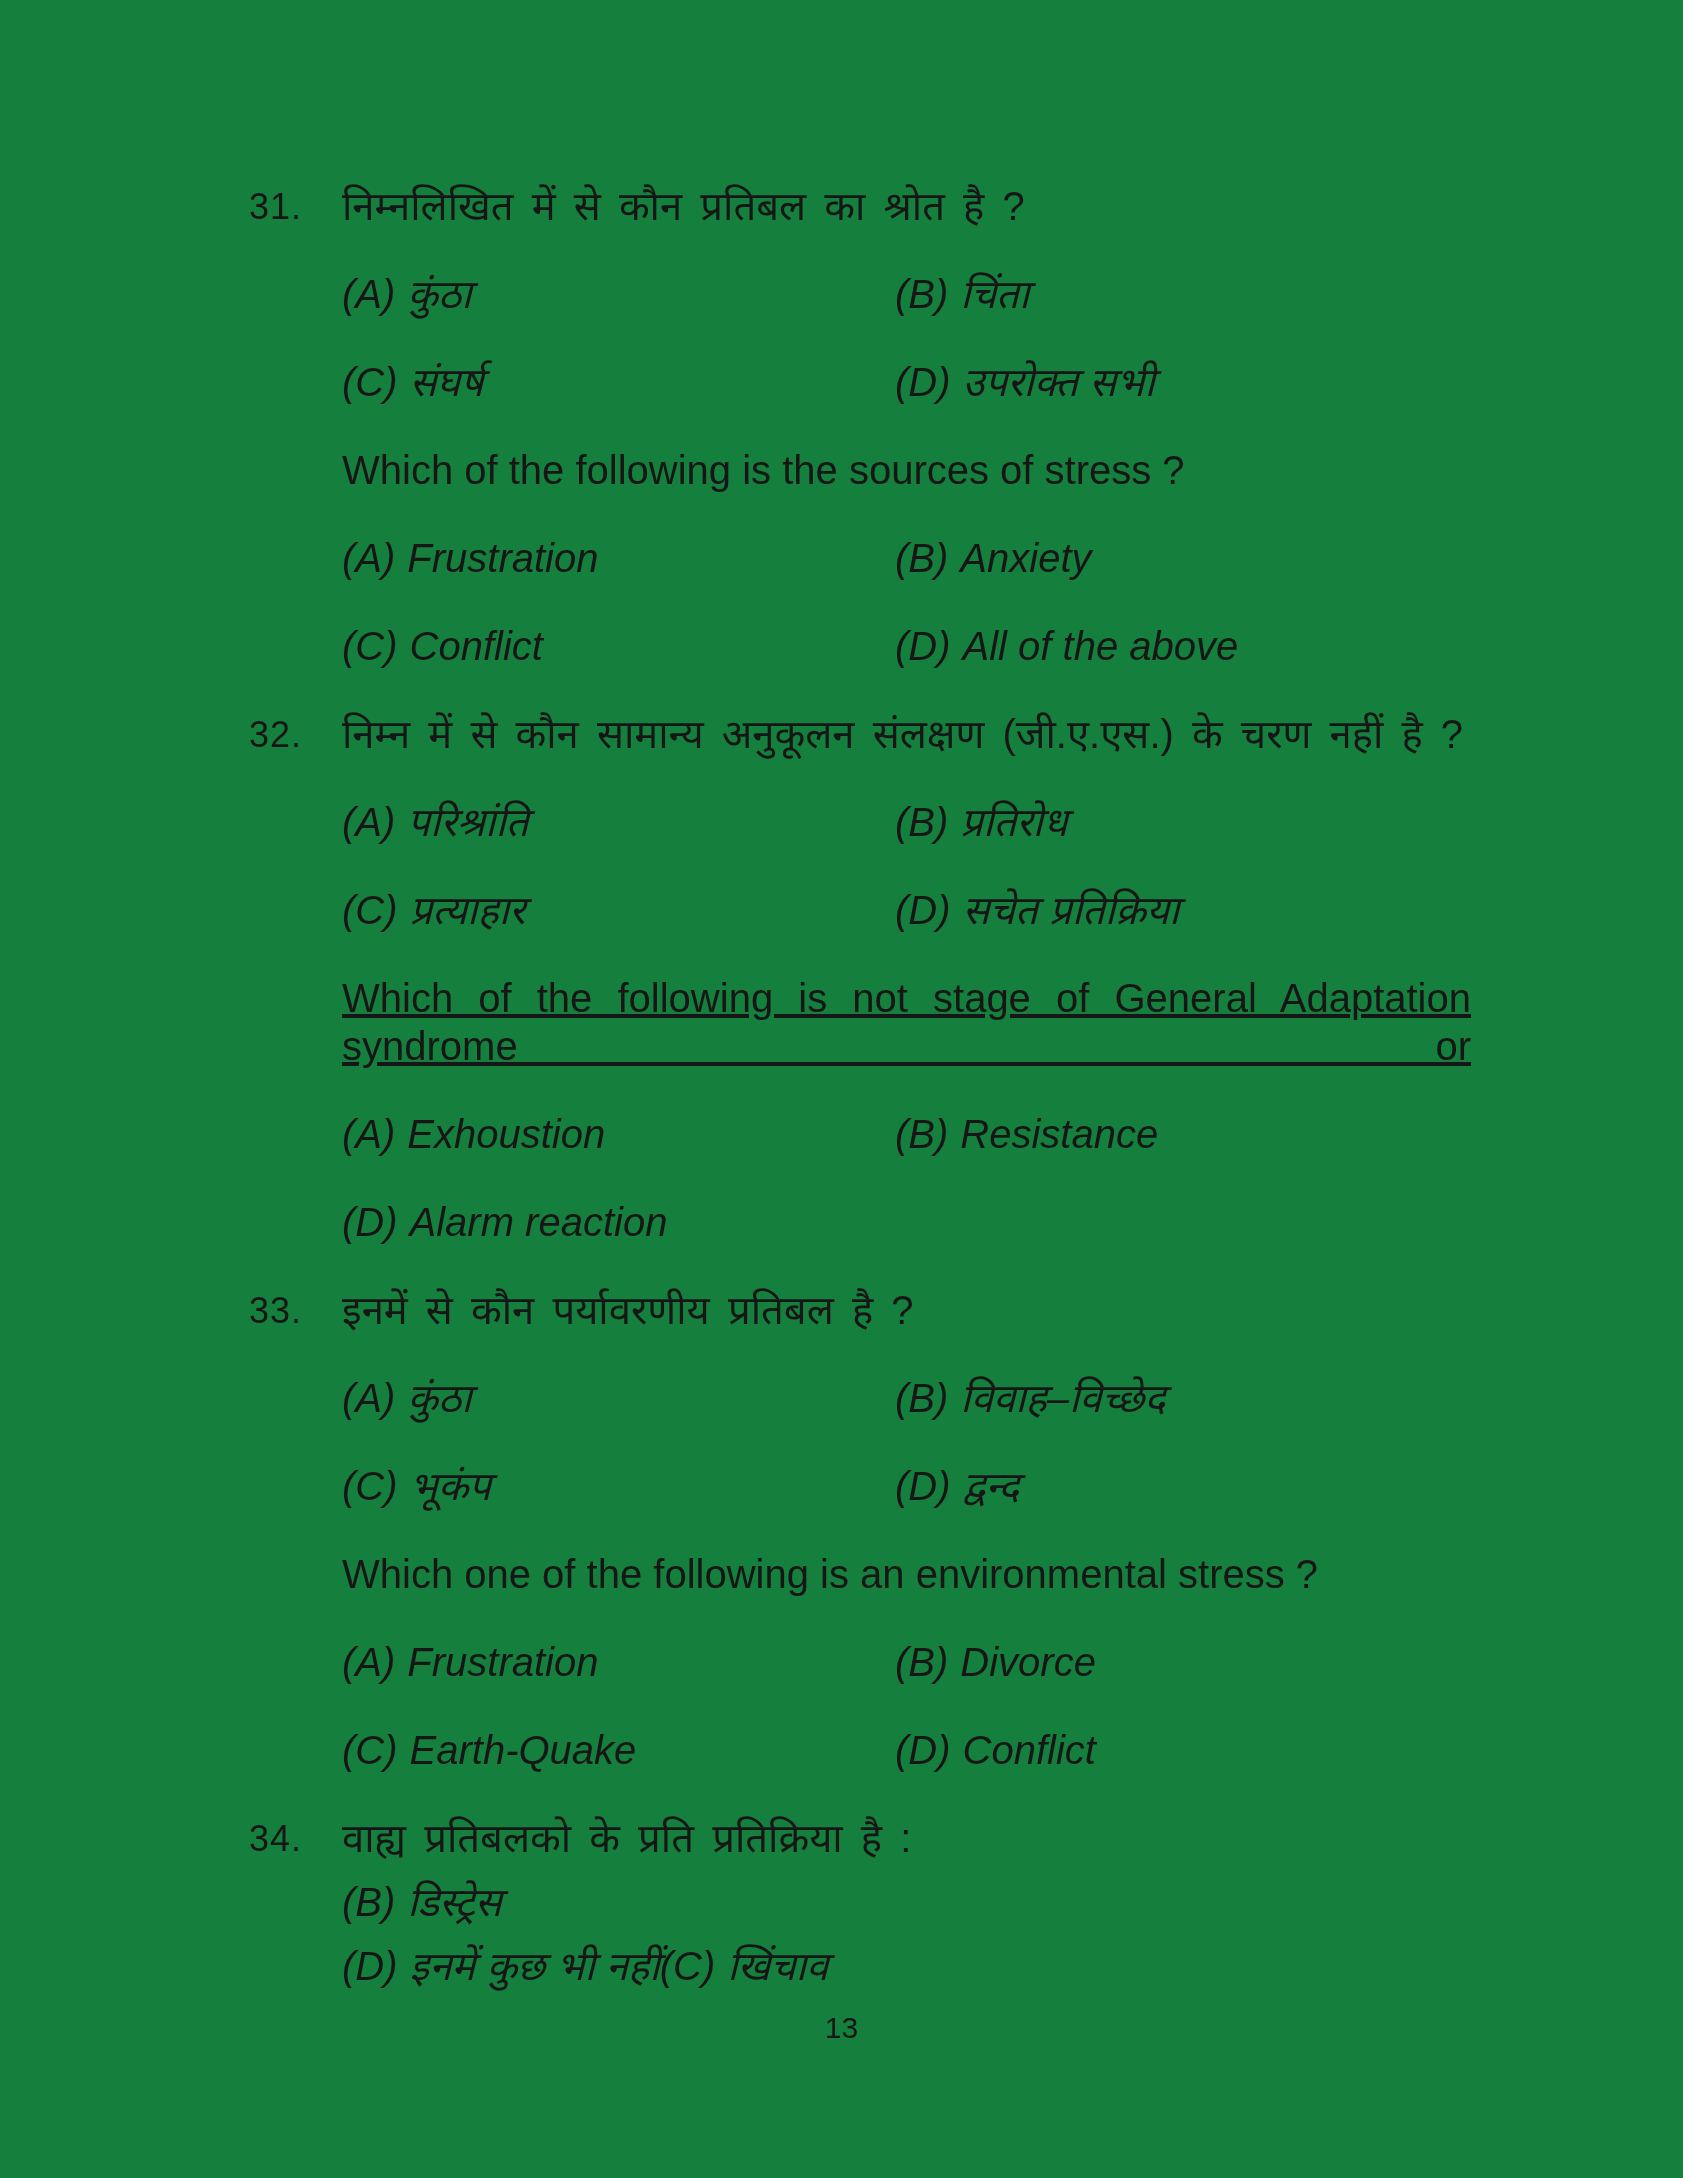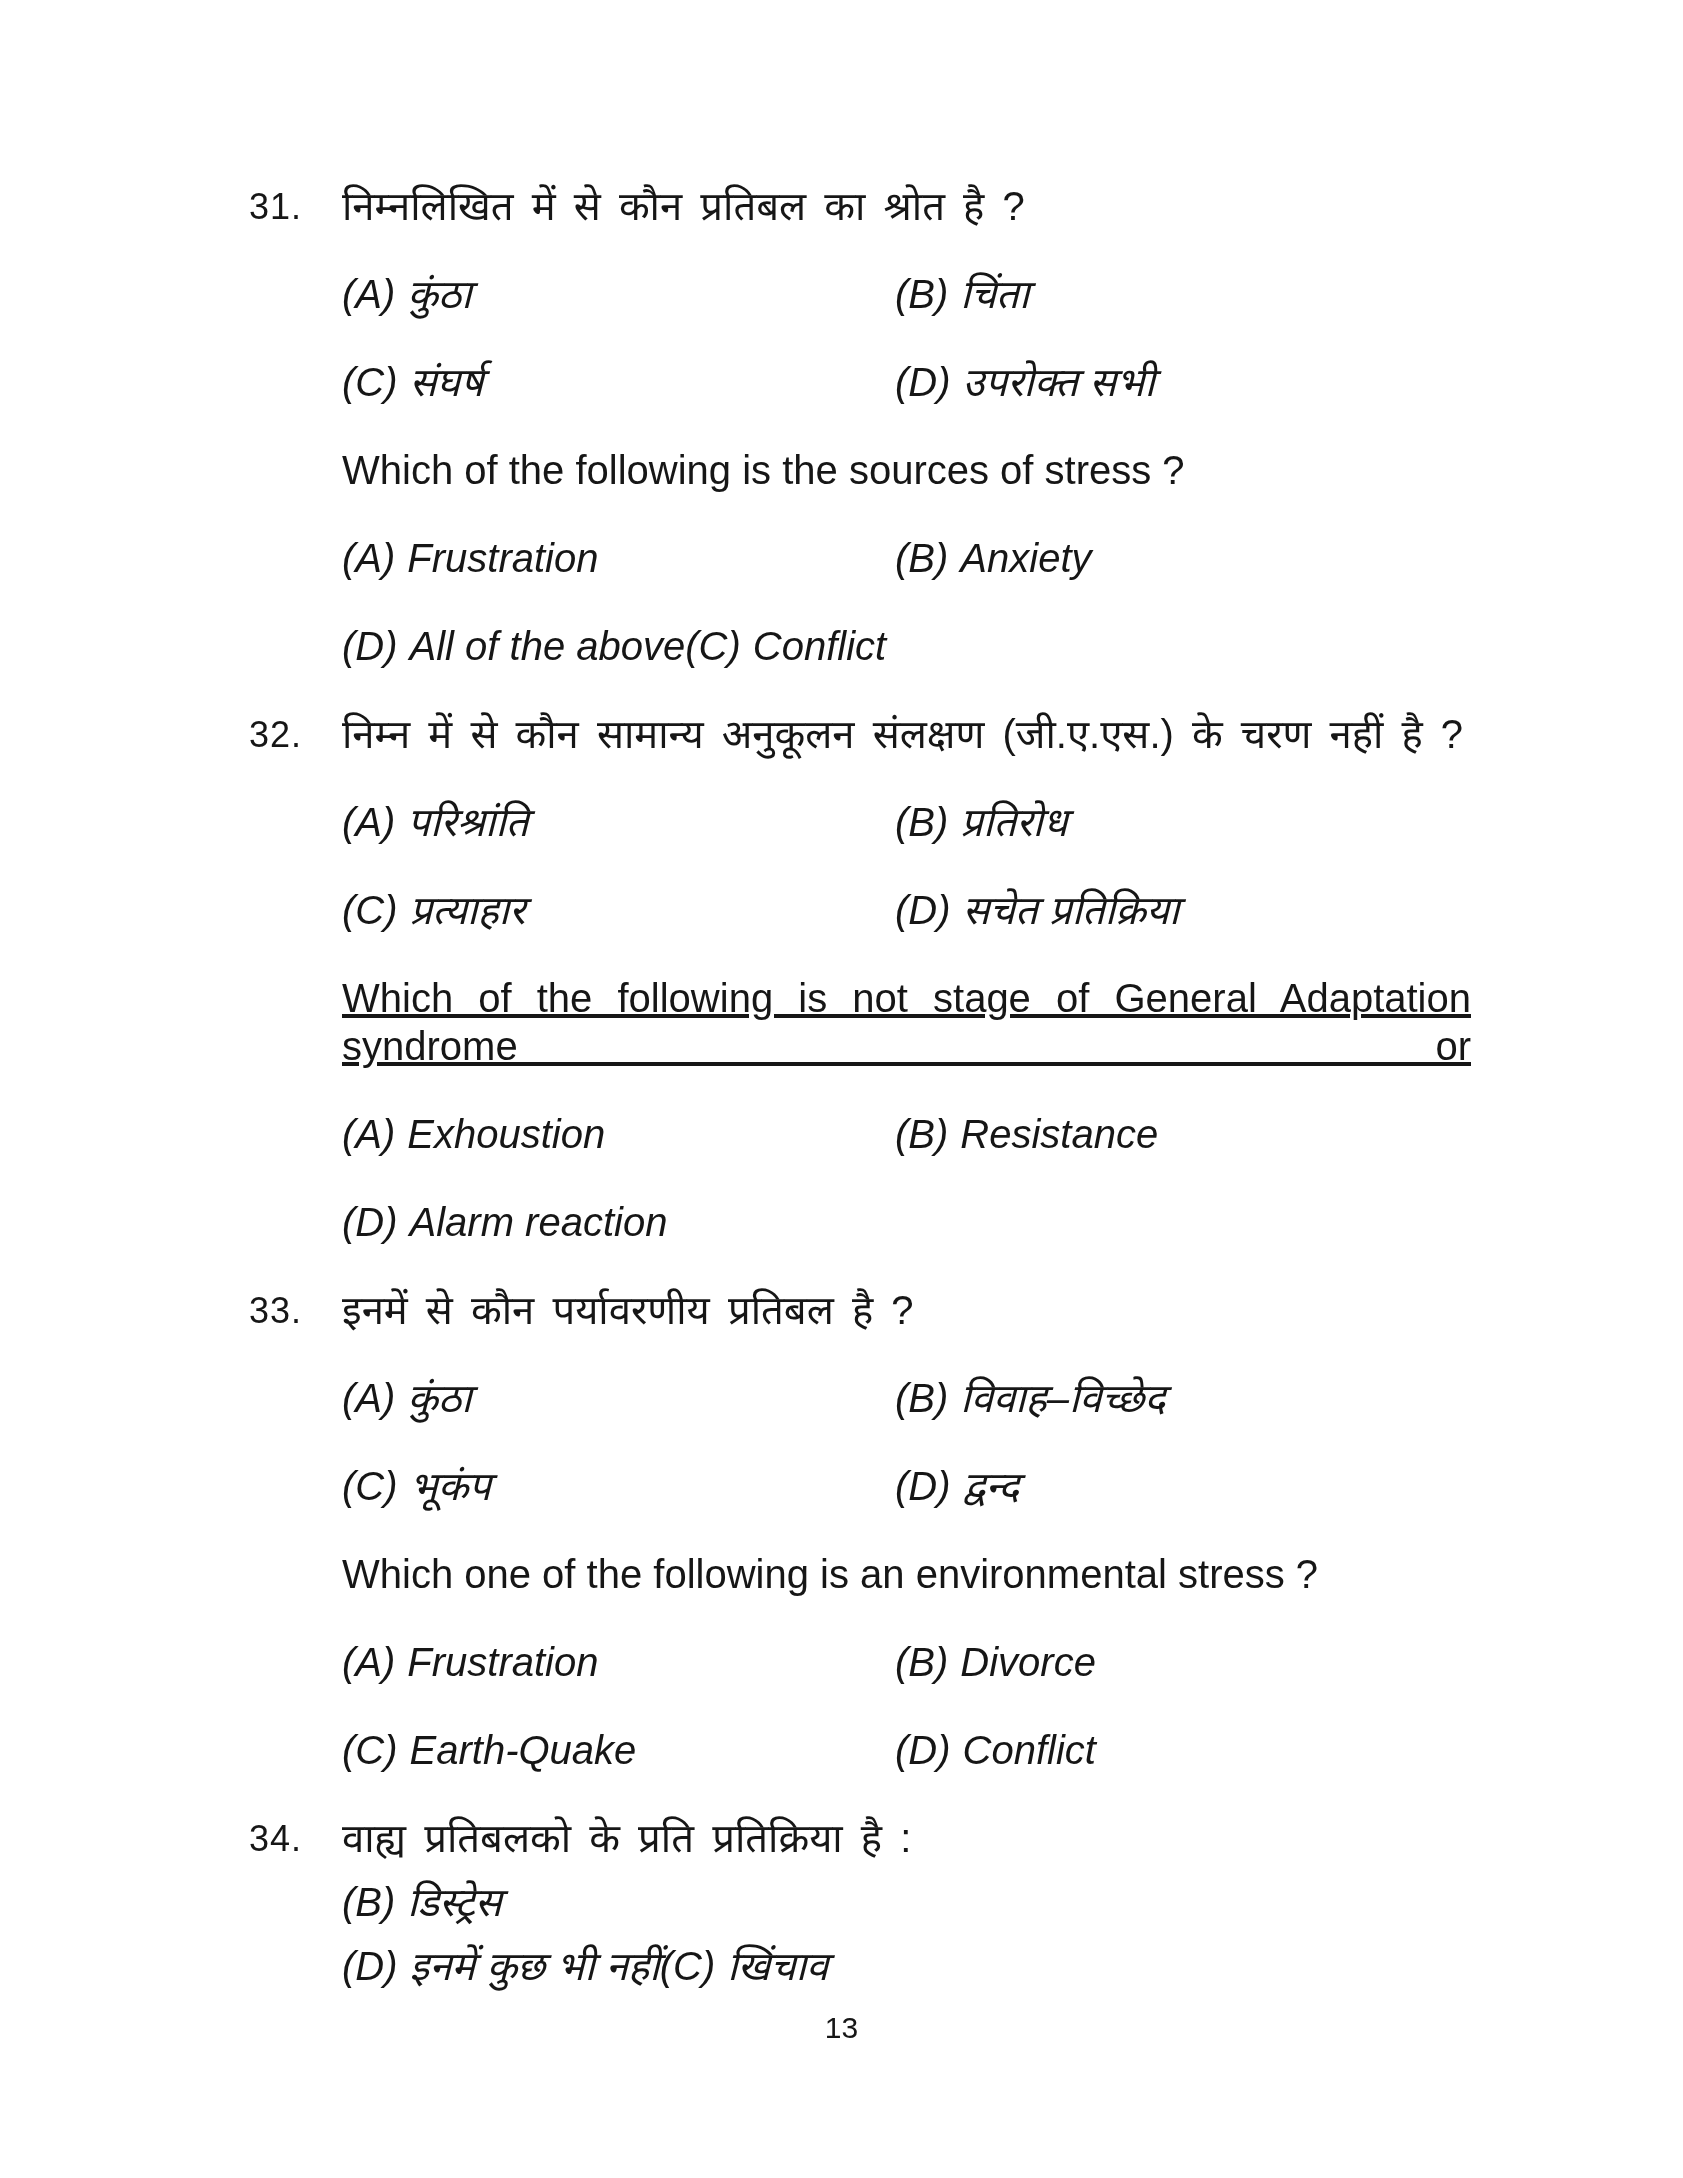--- a/index.html
+++ b/index.html
@@ -1,20 +1,20 @@
 <!DOCTYPE html>
 <html><head>
 <meta charset="utf-8">
 <style>
   html, body { margin: 0; padding: 0; background: #e8e8e8; }
   .page {
     position: relative;
     width: 1683px;
     height: 2178px;
-    background: #ffffff;
+    background: #15803d;
     font-family: "Liberation Sans", sans-serif;
     color: #161616;
     overflow: hidden;
   }
   .content {
     position: absolute;
     left: 342px;
     top: 182px;
     width: 1129px;
   }
@@ -75,22 +75,22 @@
       <span class="opt"><span class="opt-label">(D)</span><span>उपरोक्त सभी</span></span>
     </div>
     <div class="row">
       <span>Which of the following is the sources of stress ?</span>
     </div>
     <div class="row opts">
       <span class="opt col1"><span class="opt-label">(A)</span><span>Frustration</span></span>
       <span class="opt"><span class="opt-label">(B)</span><span>Anxiety</span></span>
     </div>
     <div class="row opts">
+      <span class="opt col1"><span class="opt-label">(C)</span><span>Conflict</span></span>
       <span class="opt"><span class="opt-label">(D)</span><span>All of the above</span></span>
-      <span class="opt col1"><span class="opt-label">(C)</span><span>Conflict</span></span>
     </div>
 
     <div class="row hi-q">
       <span class="qnum">32.</span>
       <span>निम्न में से कौन सामान्य अनुकूलन संलक्षण (जी.ए.एस.) के चरण नहीं है ?</span>
     </div>
     <div class="row opts">
       <span class="opt col1"><span class="opt-label">(A)</span><span>परिश्रांति</span></span>
       <span class="opt"><span class="opt-label">(B)</span><span>प्रतिरोध</span></span>
     </div>

